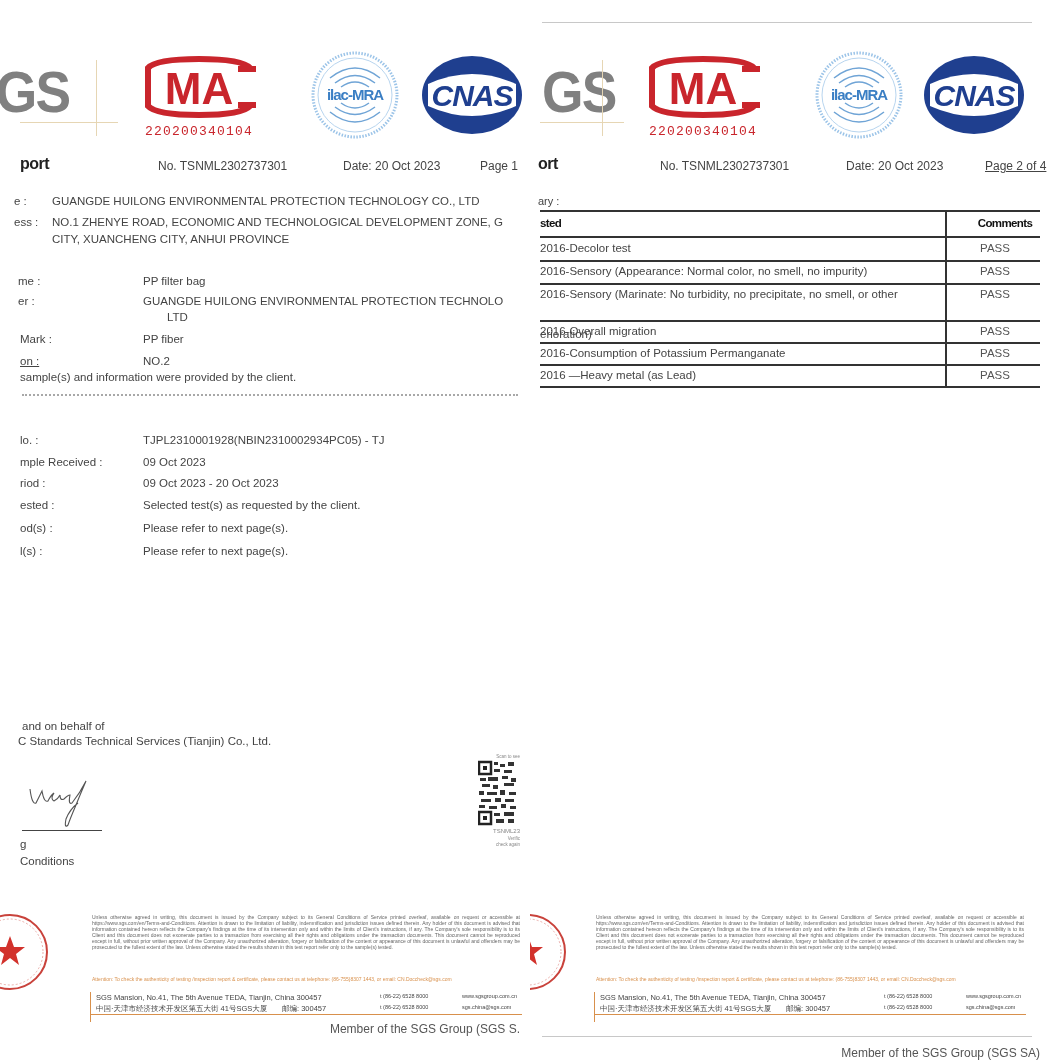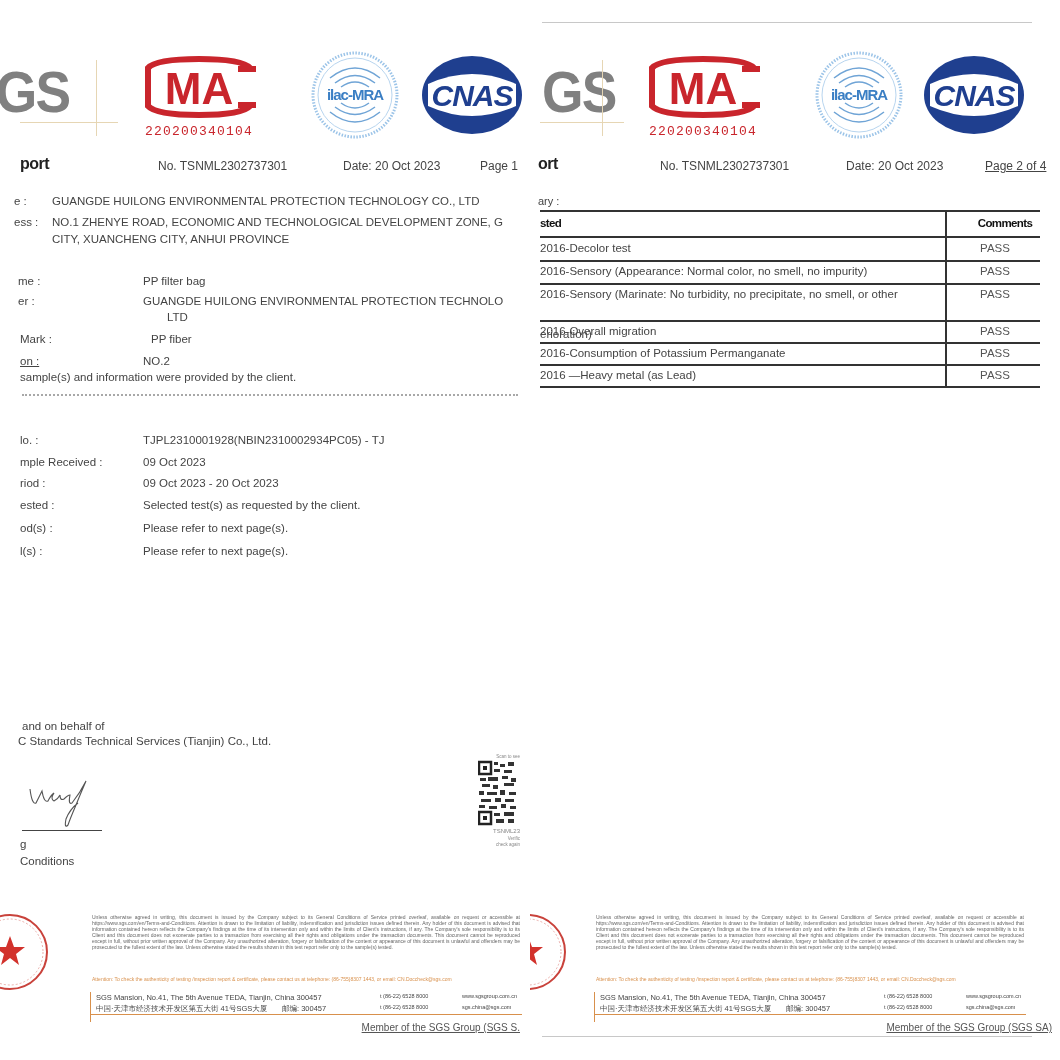--- a/index.html
+++ b/index.html
@@ -49,21 +49,21 @@
 
     
     .seal { position: absolute; left: -30px; top: 912px; width: 80px; height: 80px; }
     .disclaimer { position: absolute; left: 92px; top: 914px; width: 428px; font-size: 5px; line-height: 6.1px; color: #666;
                   text-align: justify; }
     .attention { position: absolute; left: 92px; top: 976px; width: 428px; font-size: 5px; line-height: 6px; color: #d8904c; }
     .addr-block { position: absolute; left: 90px; top: 990px; width: 432px; height: 26px; }
     .addr-vline { position: absolute; left: 0; top: 2px; width: 1px; height: 30px; background: #d8904c; }
     .addr-hline { position: absolute; left: 0; top: 24px; width: 432px; height: 1px; background: #d8904c; }
     .addr { position: absolute; font-size: 7.5px; color: #444; white-space: nowrap; }
-    .member { position: absolute; top: 1022px; right: 10px; font-size: 10px; color: #555; white-space: nowrap; text-decoration: underline; }
+    .member { position: absolute; top: 1022px; right: 10px; font-size: 12px; color: #555; white-space: nowrap; }
     .bottom-rule { position: absolute; left: 12px; top: 1036px; width: 490px; height: 1px; background: #c8c8c8; }
 
     
     .summary-lbl { position: absolute; left: 8px; top: 195px; font-size: 11px; color: #444; }
     .tbl { position: absolute; left: 10px; top: 210px; width: 500px; }
     .tbl-line { position: absolute; left: 0; width: 500px; height: 2px; background: #333; }
     .tbl-vline { position: absolute; left: 405px; top: 0; width: 2px; background: #333; }
     .cell { position: absolute; font-size: 11.5px; color: #444; white-space: nowrap; }
     .cell-pass { position: absolute; left: 410px; width: 90px; text-align: center; font-size: 11.5px; color: #555; }
     .th { font-weight: bold; color: #111; letter-spacing: -0.6px; }
@@ -130,21 +130,21 @@
   </div>
   <div class="row" style="top:295px;">
     <span class="lbl" style="left:18px;">er :</span>
     <span class="val" style="left:143px;">GUANGDE HUILONG ENVIRONMENTAL PROTECTION TECHNOLO</span>
   </div>
   <div class="row" style="top:311px;">
     <span class="val" style="left:143px;margin-left:24px;">LTD</span>
   </div>
   <div class="row" style="top:333px;">
     <span class="lbl" style="left:20px;">Mark :</span>
-    <span class="val" style="left:143px;margin-left:8px;">PP fiber</span>
+    <span class="val" style="left:143px;">PP fiber</span>
   </div>
   <div class="row" style="top:355px;">
     <span class="lbl" style="left:20px;text-decoration:underline;">on :</span>
     <span class="val" style="left:143px;">NO.2</span>
   </div>
   <div class="row" style="top:371px;">
     <span class="lbl" style="left:20px;">sample(s) and information were provided by the client.</span>
   </div>
 
   <div class="dash-rule"></div>
@@ -350,15 +350,15 @@
     <div class="addr-vline"></div>
     <div class="addr-hline"></div>
     <span class="addr" style="left:6px;top:3px;">SGS Mansion, No.41, The 5th Avenue TEDA, Tianjin, China  300457</span>
     <span class="addr" style="left:6px;top:14px;">中国·天津市经济技术开发区第五大街 41号SGS大厦</span>
     <span class="addr" style="left:192px;top:14px;">邮编: 300457</span>
     <span class="addr" style="left:290px;top:3px;font-size:5.5px;">t (86-22) 6528 8000</span>
     <span class="addr" style="left:290px;top:14px;font-size:5.5px;">t (86-22) 6528 8000</span>
     <span class="addr" style="left:372px;top:3px;font-size:5.5px;">www.sgsgroup.com.cn</span>
     <span class="addr" style="left:372px;top:14px;font-size:5.5px;">sgs.china@sgs.com</span>
   </div>
-  <div class="member" style="right:8px;">Member of the SGS Group (SGS SA)</div>
+  <div class="member" style="right:20px;margin-top:24px;">Member of the SGS Group (SGS SA)</div>
   <div class="bottom-rule"></div>
 </div>
 
 </body></html>

